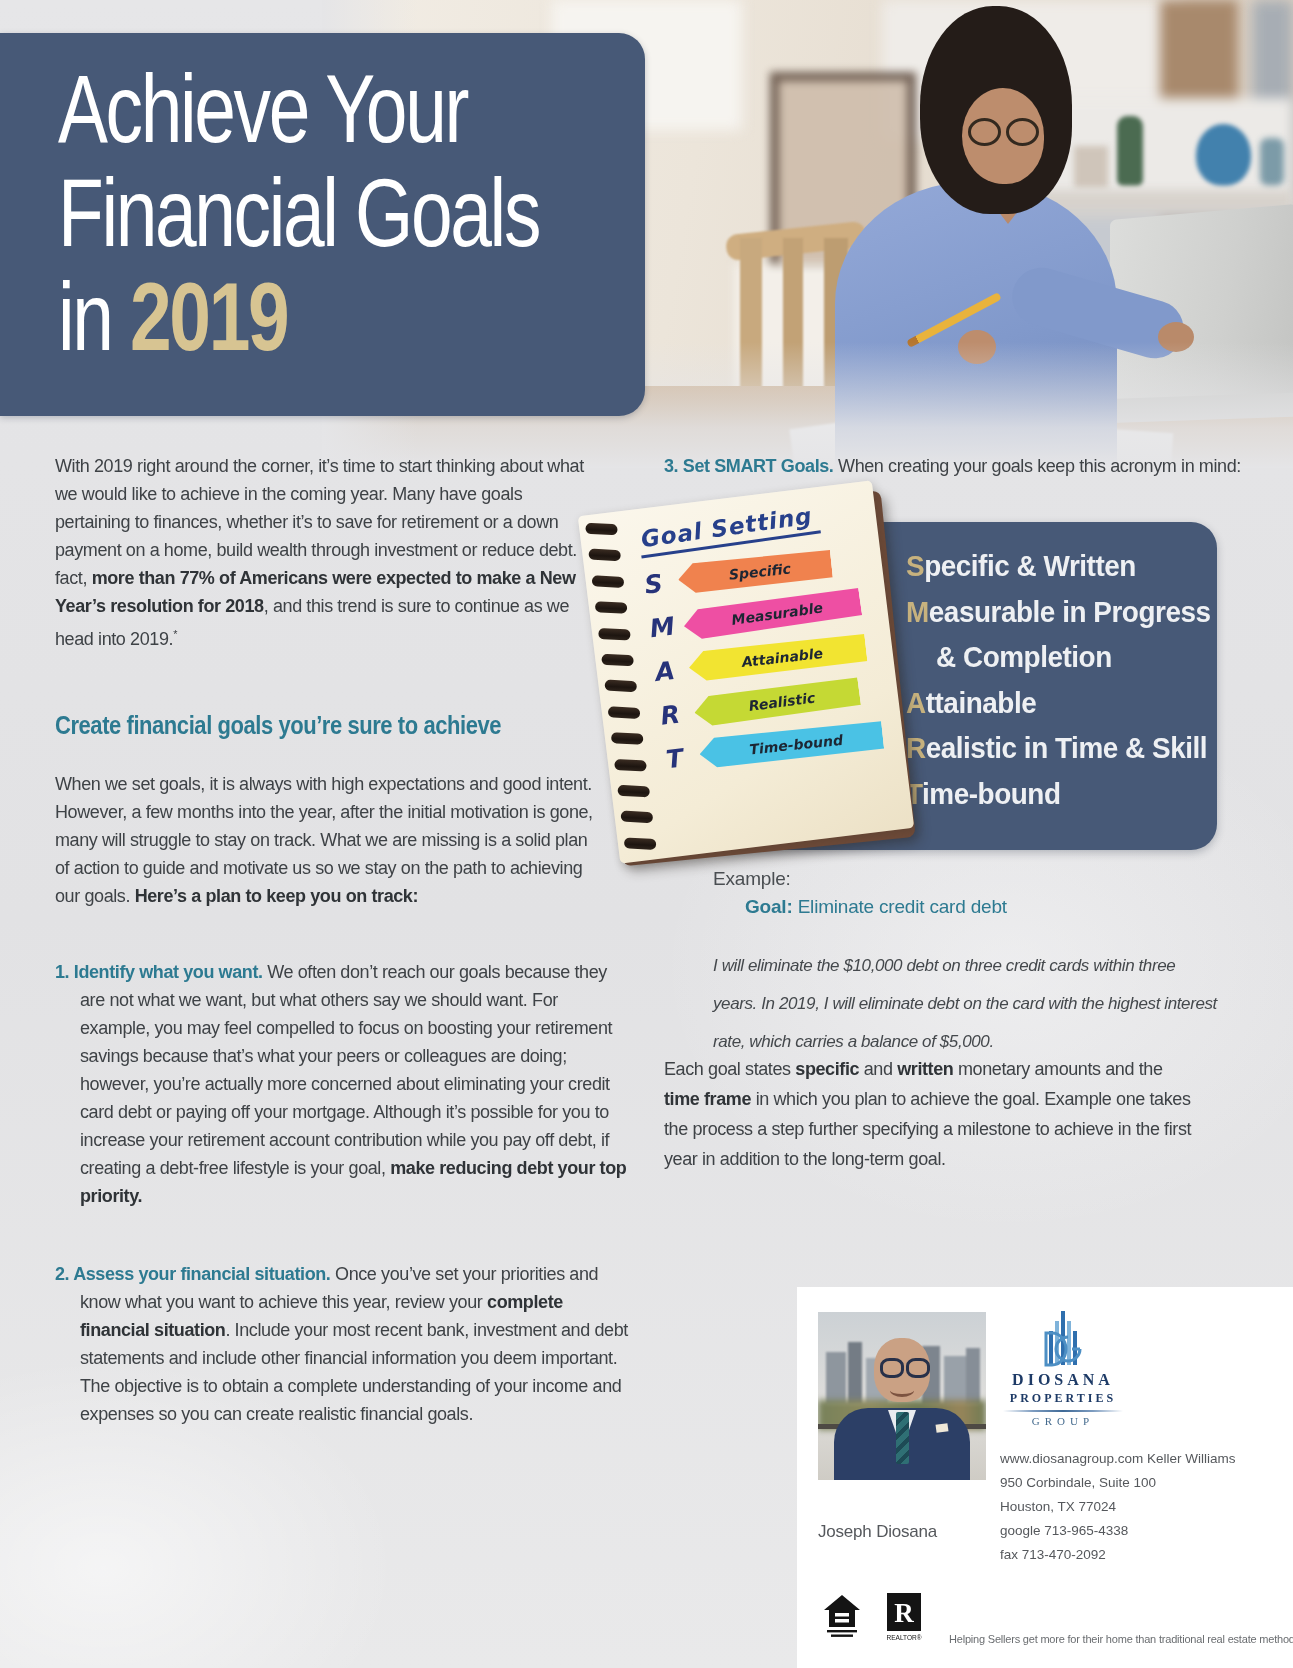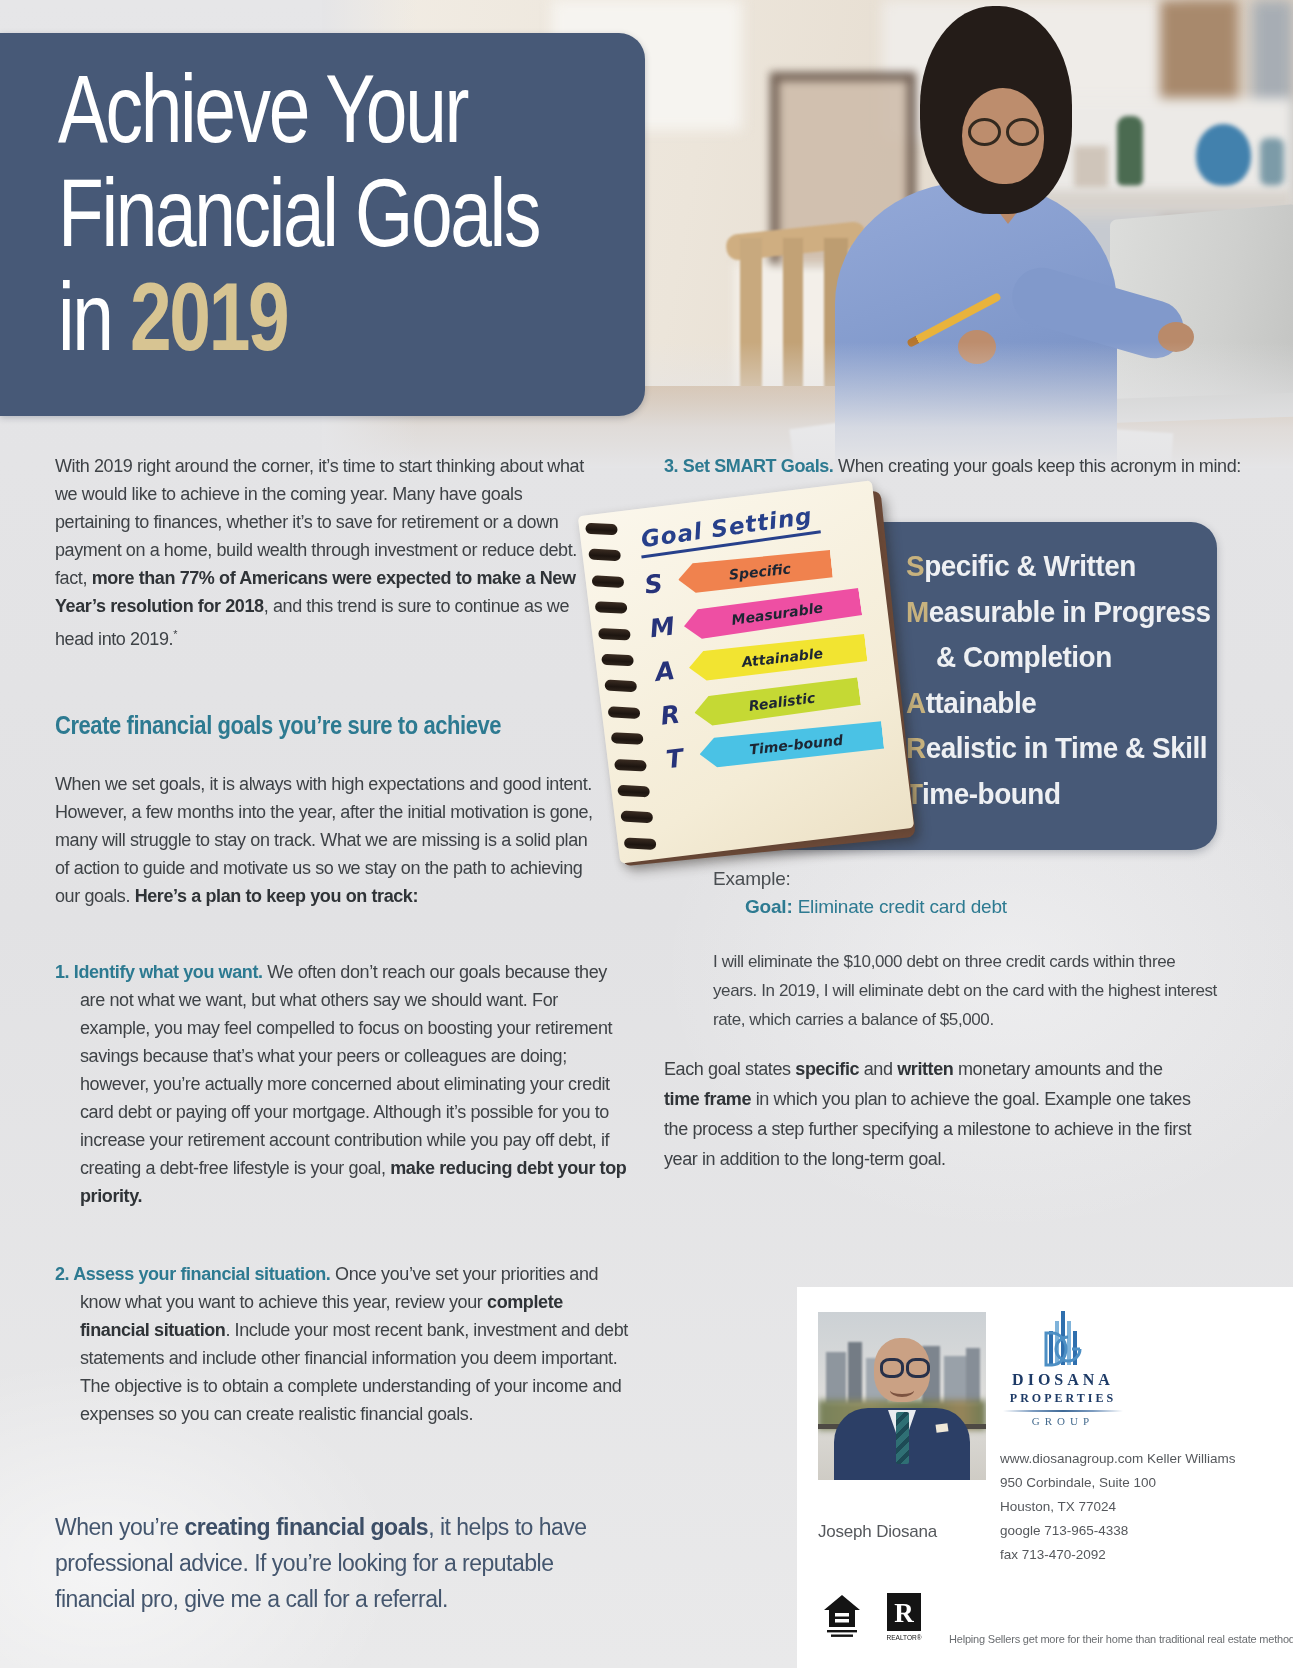--- a/index.html
+++ b/index.html
@@ -109,21 +109,21 @@
   .nb-row:nth-child(2) .nb-tag{width:128px;background:#f0824e;transform:rotate(1deg);}
   .nb-row:nth-child(3) .nb-tag{width:152px;background:#ee4fa3;transform:rotate(-1deg);}
   .nb-row:nth-child(4) .nb-tag{width:152px;background:#f2e431;transform:rotate(.5deg);}
   .nb-row:nth-child(5) .nb-tag{width:140px;background:#c5d934;transform:rotate(-.5deg);}
   .nb-row:nth-child(6) .nb-tag{width:158px;background:#4ac2e5;transform:rotate(1deg);}
 
   
   .ex-label{left:713px;top:868px;font-size:19px;color:#4a4e52;letter-spacing:-.2px;}
   .ex-goal{left:713px;top:896px;font-size:19px;color:#2d7a91;letter-spacing:-.2px;margin-left:32px;}
   .ex-goal .gb{font-weight:700;}
-  .ex-body{left:713px;top:930px;width:505px;font-size:17px;line-height:29px;letter-spacing:-.4px;color:#44484c;}
+  .ex-body{left:713px;top:930px;width:505px;font-size:17px;font-style:italic;line-height:38px;letter-spacing:-.4px;color:#44484c;}
   .each-goal{left:664px;top:1036px;width:528px;line-height:30px;}
 
   
   .contact{left:797px;top:1287px;width:496px;height:381px;background:#ffffff;}
   .c-photo{position:absolute;left:21px;top:25px;width:168px;height:168px;overflow:hidden;background:linear-gradient(180deg,#ccd1d5 0%,#dfdedb 55%,#cfccc5 100%);}
   .c-photo .sh{position:absolute;}
   .cp-b1{left:8px;top:40px;width:20px;height:52px;background:#8e969e;filter:blur(1px);}
   .cp-b2{left:30px;top:30px;width:14px;height:62px;background:#747c85;filter:blur(1px);}
   .cp-b3{left:48px;top:46px;width:22px;height:46px;background:#a0a8b0;filter:blur(1px);}
   .cp-b4{left:104px;top:34px;width:18px;height:58px;background:#7d858e;filter:blur(1px);}
@@ -208,21 +208,20 @@
   <p class="abs body-txt intro"><span>With 2019 right around the corner, it’s time to start thinking about what we would like to achieve in the coming year. Many have goals pertaining to finances, whether it’s to save for retirement or a down payment on a home, build wealth through investment or reduce debt. In fact, </span><b>more than 77% of Americans were expected to make a New Year’s resolution for 2018</b><span>, and this trend is sure to continue as we head into 2019.</span><span class="sup">*</span></p>
 
   <h2 class="abs h2">Create financial goals you’re sure to achieve</h2>
 
   <p class="abs body-txt plan"><span>When we set goals, it is always with high expectations and good intent. However, a few months into the year, after the initial motivation is gone, many will struggle to stay on track. What we are missing is a solid plan of action to guide and motivate us so we stay on the path to achieving our goals. </span><b>Here’s a plan to keep you on track:</b></p>
 
   <p class="abs body-txt hang item1"><span class="lead">1. Identify what you want.</span><span> We often don’t reach our goals because they are not what we want, but what others say we should want. For example, you may feel compelled to focus on boosting your retirement savings because that’s what your peers or colleagues are doing; however, you’re actually more concerned about eliminating your credit card debt or paying off your mortgage. Although it’s possible for you to increase your retirement account contribution while you pay off debt, if creating a debt-free lifestyle is your goal, </span><b>make reducing debt your top priority.</b></p>
 
   <p class="abs body-txt hang item2"><span class="lead">2. Assess your financial situation.</span><span> Once you’ve set your priorities and know what you want to achieve this year, review your </span><b>complete financial situation</b><span>. Include your most recent bank, investment and debt statements and include other financial information you deem important. The objective is to obtain a complete understanding of your income and expenses so you can create realistic financial goals.</span></p>
 
-  <p class="abs callout"><span>When you’re </span><b>creating financial goals</b><span>, it helps to have professional advice. If you’re looking for a reputable financial pro, give me a call for a referral.</span></p>
 
   <p class="abs body-txt item3"><span class="lead">3. Set SMART Goals.</span><span> When creating your goals keep this acronym in mind:</span></p>
 
   <div class="abs smart-panel">
     <div class="sp-lines">
       <div class="sp-line"><span class="gold">S</span><span>pecific &amp; Written</span></div>
       <div class="sp-line"><span class="gold">M</span><span>easurable in Progress</span></div>
       <div class="sp-line sp-indent"><span class="gold"></span><span>&amp;  Completion</span></div>
       <div class="sp-line"><span class="gold">A</span><span>ttainable</span></div>
       <div class="sp-line"><span class="gold">R</span><span>ealistic in Time &amp; Skill</span></div>

